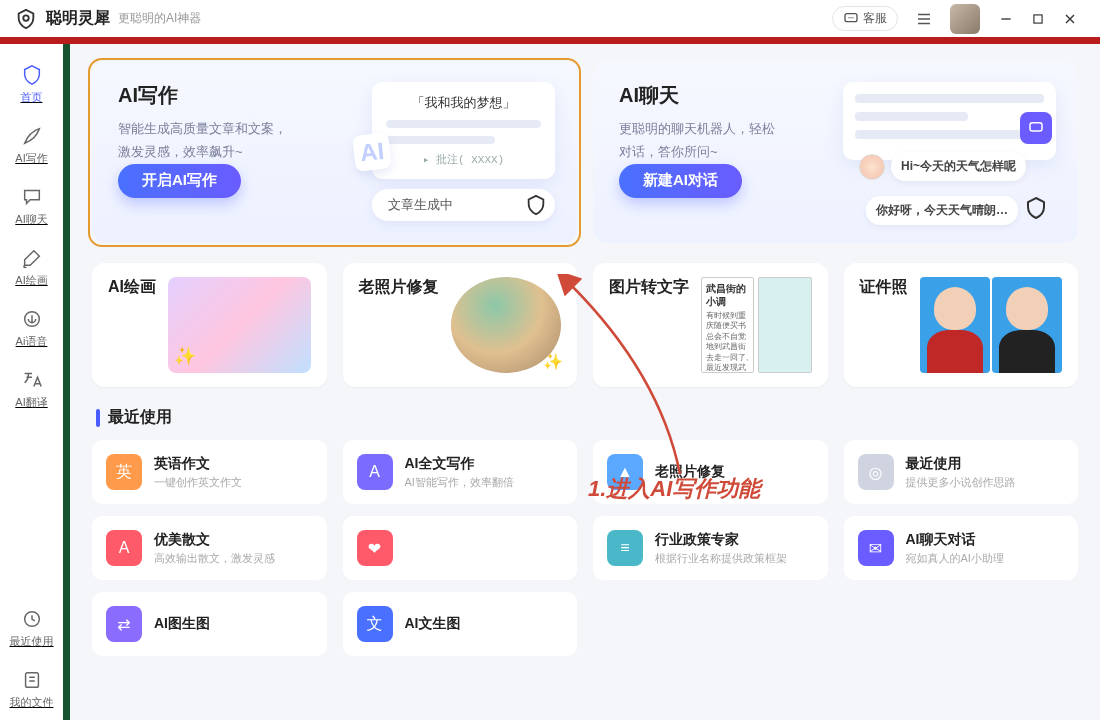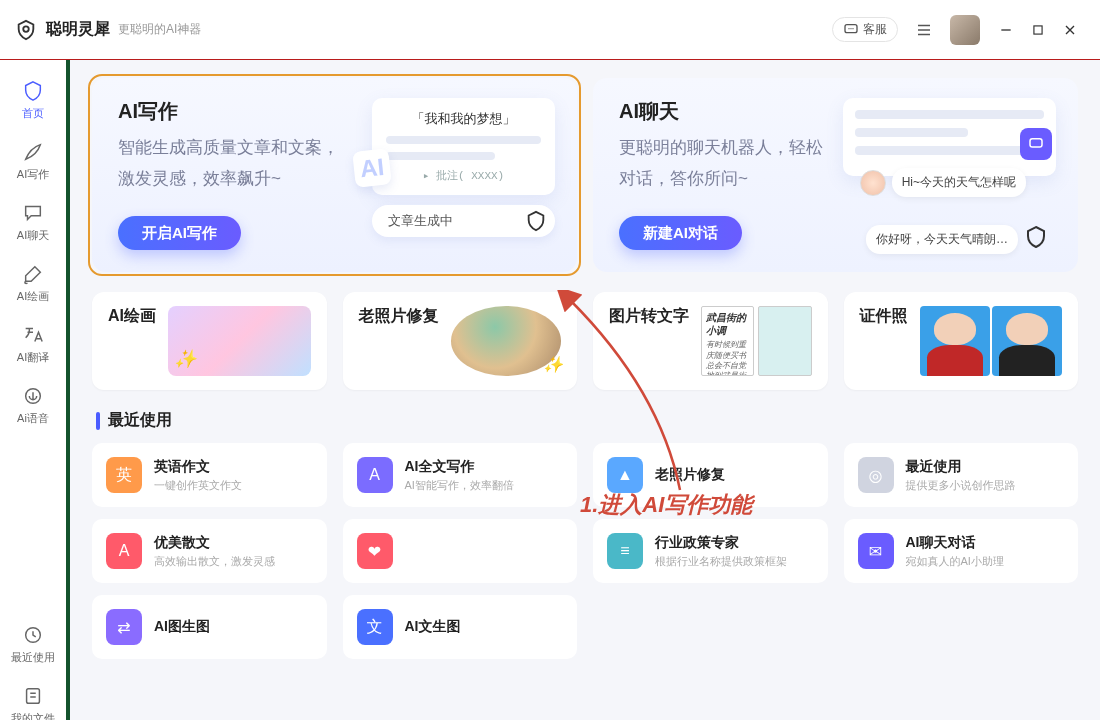--- a/index.html
+++ b/index.html
@@ -1,90 +1,90 @@
 <!DOCTYPE html>
 <html><head>
 <meta charset="utf-8">
 <style>
 * { box-sizing: border-box; margin: 0; padding: 0; }
 body { font-family: "Microsoft YaHei", "PingFang SC", sans-serif; background: #f5f6fa; width: 1100px; height: 720px; overflow: hidden; }
 
 
-.titlebar { height: 60px; background: #fff; border-bottom: 1px solid #b91c1c; display: flex; align-items: center; padding: 0 14px; }
+.titlebar { height: 44px; background: #fff; border-bottom: 7px solid #b91c1c; display: flex; align-items: center; padding: 0 14px; }
 .titlebar .logo-ico { width: 24px; height: 24px; margin-right: 8px; display:flex; align-items:center; justify-content:center;}
 .titlebar .app-name { font-weight: 700; font-size: 16px; color: #222; margin-right: 8px;}
 .titlebar .tagline { font-size: 12px; color: #999; }
 .titlebar .spacer { flex: 1; }
 .titlebar .support { display:flex; align-items:center; background:#fff; border:1px solid #e4e4e4; border-radius:16px; padding:3px 10px; font-size:12px; color:#555; cursor:pointer; margin-right:10px;}
 .titlebar .support .chat-ico{ width:16px;height:16px;margin-right:4px;display:flex;align-items:center;justify-content:center;}
 .titlebar .btn-icon { width:28px;height:28px;display:flex;align-items:center;justify-content:center;color:#555;cursor:pointer;margin:0 2px;}
 .titlebar .avatar { width:30px;height:30px;border-radius:6px;background:linear-gradient(135deg,#c8b8a8,#8a7a6a);margin:0 10px;}
 .win-ctrl svg { stroke:#333; }
 
 
 .shell { display: flex; height: calc(720px - 44px); }
-.sidebar { width: 70px; background:#fff; border-right:4px solid #14532d; display:flex; flex-direction:column; align-items:center; padding-top:10px;}
+.sidebar { width: 70px; background:#fff; border-right:7px solid #14532d; display:flex; flex-direction:column; align-items:center; padding-top:10px;text-decoration:underline;}
 .side-item { width:100%; display:flex; flex-direction:column; align-items:center; gap:4px; padding:10px 0; cursor:pointer; color:#666; font-size:11px;}
 .side-item.active { color:#4a5cff; }
 .side-item svg { width:22px;height:22px; }
 .side-item .lbl { font-size:11px; }
 
 
 .main { flex:1; padding: 18px 22px 0 22px; overflow:auto; position:relative;}
 .hero-row { display:flex; gap:16px; }
 .hero-card { flex:1; background: linear-gradient(180deg,#f6f8ff 0%, #edf1ff 100%); border-radius:14px; padding:20px 22px 22px 26px; position:relative; display:flex; gap:14px; }
 .hero-card.chat { background: linear-gradient(180deg,#f6f8ff 0%, #eef2ff 100%);}
 .hero-card .left { flex:0 0 240px; }
 .hero-card .title { font-size:20px; font-weight:700; color:#222; margin-bottom:8px;}
-.hero-card .desc { font-size:17px; color:#7a7f99; line-height:1.8; margin-bottom:22px;}
+.hero-card .desc { font-size:13px; color:#7a7f99; line-height:1.8; }
 .hero-btn { display:inline-flex; align-items:center; justify-content:center; height:29px; padding:17px 24px; border-radius:20px; background:linear-gradient(90deg,#4a70ff,#6a5cff); color:#fff; font-size:15px; font-weight:600; cursor:pointer; box-shadow:0 6px 14px rgba(80,100,255,.3); border:none;}
 .hero-card .right { flex:1; position:relative;}
 .hero-write-preview { background:#fff; border-radius:10px; padding:12px 14px; box-shadow:0 6px 18px rgba(100,120,200,.12);font-family:Liberation Mono, monospace;}
 .prev-title { font-size:13px; color:#333; text-align:center; margin-bottom:8px;}
 .prev-lines div { height:8px; background:#e6eaf5; border-radius:4px; margin-bottom:8px;}
 .prev-lines div:nth-child(2){ width:70%;}
 .prev-note { font-size:11px; color:#9aa; text-align:center;}
 .prev-gen { background:#fff; border-radius:20px; height:32px; display:flex; align-items:center; padding:0 8px 0 16px; margin-top:10px; box-shadow:0 4px 10px rgba(100,120,200,.1); font-size:13px; color:#555; justify-content:space-between;}
 .prev-gen .cube { width:22px;height:22px; }
 .ai-glyph { position:absolute; left:-18px; top:52px; font-size:24px; font-weight:800; color:#c2cfff; transform:rotate(-6deg); background:#fff; border-radius:8px; padding:4px 6px; box-shadow:0 4px 10px rgba(100,120,200,.15);}
-.hero-card.chat .right { position:relative; }
+.hero-card.chat .right { position:relative;font-weight:bold; }
 .chat-frame { background:#fff; border-radius:10px; padding:12px; box-shadow:0 6px 18px rgba(100,120,200,.12); margin-bottom:6px;}
 .chat-frame .bar{ height:9px;background:#e6eaf5;border-radius:4px;margin-bottom:9px;}
 .chat-frame .bar:nth-child(2){width:60%;}
 .bubble1 { position:absolute; right:30px; top:70px; display:flex; align-items:center; gap:6px; }
 .bubble1 .av{width:26px;height:26px;border-radius:50%;background:radial-gradient(circle,#ffe2d0,#f0c0a8);border:1px solid #ddd;}
 .bubble1 .txt{background:#fff;border-radius:14px;padding:6px 10px;font-size:12px;color:#444;box-shadow:0 2px 6px rgba(0,0,0,.06);}
 .bubble2 { position:absolute; right:8px; bottom:-4px; display:flex; gap:6px;}
 .bubble2 .txt{background:#fff;border-radius:14px;padding:6px 10px;font-size:12px;color:#444;box-shadow:0 2px 6px rgba(0,0,0,.06);}
 .bubble2 .cube{width:24px;height:24px;}
 .chat-badge{ position:absolute; right:4px; top:30px; width:32px;height:32px;border-radius:8px;background:#6a5cff;display:flex;align-items:center;justify-content:center;}
 .chat-badge svg{width:18px;height:18px;}
 .hero-highlight { position:absolute; border:2px solid #e59a2e; border-radius:14px; pointer-events:none;}
 
 
 .tools-row { display:flex; gap:16px; margin-top:20px; }
 .tool-card { flex:1; background:#fff; border-radius:12px; padding:14px 16px; display:flex; gap:12px; cursor:pointer; box-shadow:0 1px 2px rgba(0,0,0,.04);}
 .tool-card .tname{ font-size:16px; font-weight:700; color:#222; flex:0 0 auto; white-space:nowrap;}
-.tool-card .timg{ flex:1; height:70px; border-radius:8px;font-style:italic; }
+.tool-card .timg{ flex:1; height:96px; border-radius:8px; }
 .timg.paint{ background:linear-gradient(135deg,#e4d0ff,#ffc6e0,#c0e0ff); position:relative;}
 .timg.paint::after{content:"✨";position:absolute;left:6px;bottom:6px;font-size:18px;}
 .timg.restore{ background:radial-gradient(circle at 40% 30%,#8cc8a8,#e0c090,#a88868); border-radius:50%; position:relative;}
 .timg.restore::after{content:"✨";position:absolute;right:-2px;bottom:2px;color:#7b6cff;font-size:16px;}
 .timg.ocr{ display:flex; gap:4px;}
 .timg.ocr .page{flex:1;background:#fff;border:1px solid #ccc;border-radius:2px;padding:4px;font-size:8px;color:#666;line-height:1.3;overflow:hidden;}
 .timg.ocr .page .hd{font-size:10px;font-weight:700;color:#333;margin-bottom:3px;}
 .timg.id{ display:flex; gap:2px;}
 .timg.id .p{flex:1;background:#3aa0e8;border-radius:4px;position:relative;overflow:hidden;}
 .timg.id .p::before{content:"";position:absolute;top:10%;left:20%;width:60%;height:45%;background:#f2d0b8;border-radius:50% 50% 45% 45%;}
 .timg.id .p::after{content:"";position:absolute;bottom:0;left:10%;width:80%;height:45%;background:#222;border-radius:40% 40% 0 0;}
 .timg.id .p.red::after{background:#c02828;}
 
 
 .anno-arrow{ position:absolute; pointer-events:none;}
-.anno-text{ position:absolute; font-size:22px; font-style:italic; font-weight:700; color:#d04a3a; pointer-events:none;}
+.anno-text{ position:absolute; font-size:22px; font-style:italic; font-weight:700; color:#d04a3a; pointer-events:none;margin-left:8px;}
 
 
 .section-title{ display:flex; align-items:center; gap:8px; margin:20px 0 12px 4px; font-size:16px; font-weight:700; color:#222;}
 .section-title .bar{ width:4px;height:18px;background:#4a5cff;border-radius:2px;}
 .recent-grid{ display:grid; grid-template-columns:repeat(4,1fr); gap:12px 16px;}
 .recent-item{ background:#fff; border-radius:10px; padding:14px 14px; display:flex; gap:12px; align-items:center; cursor:pointer;}
 .recent-item .ico{ width:36px;height:36px;border-radius:8px;display:flex;align-items:center;justify-content:center;font-size:16px;color:#fff;flex-shrink:0;}
 .recent-item .txt .t1{font-size:14px;font-weight:600;color:#222;}
 .recent-item .txt .t2{font-size:11px;color:#aaa;margin-top:2px;}
 .ico.c-orange{background:#ff9a4a;}
@@ -169,30 +169,30 @@
     </div>
     <div class="side-item">
       <svg viewBox="0 0 24 24">
           <path d="M14 4l6 6-10 10H4v-6z" fill="none" stroke="currentColor" stroke-width="1.6"></path>
           <path d="M4 20c-2 2 0 3 2 2" fill="none" stroke="currentColor" stroke-width="1.6"></path>
         </svg>
       <span class="lbl">AI绘画</span>
     </div>
     <div class="side-item">
       <svg viewBox="0 0 24 24">
-          <path d="M4 5h8M8 5v2c0 4-2 6-4 8M6 9h6M14 19l4-10 4 10M15 16h6" fill="none" stroke="currentColor" stroke-width="1.6"></path>
-        </svg>
-      <span class="lbl">AI翻译</span>
-    </div>
-    <div class="side-item">
-      <svg viewBox="0 0 24 24">
           <circle cx="12" cy="12" r="8" fill="none" stroke="currentColor" stroke-width="1.6"></circle>
           <path d="M8 12a4 4 0 008 0M12 8v8" fill="none" stroke="currentColor" stroke-width="1.6"></path>
         </svg>
       <span class="lbl">Ai语音</span>
+    </div>
+    <div class="side-item">
+      <svg viewBox="0 0 24 24">
+          <path d="M4 5h8M8 5v2c0 4-2 6-4 8M6 9h6M14 19l4-10 4 10M15 16h6" fill="none" stroke="currentColor" stroke-width="1.6"></path>
+        </svg>
+      <span class="lbl">AI翻译</span>
     </div>
     <div style="flex:1"></div>
     <div class="side-item">
       <svg viewBox="0 0 24 24">
           <circle cx="12" cy="12" r="8" fill="none" stroke="currentColor" stroke-width="1.6"></circle>
           <path d="M12 8v4l3 2" fill="none" stroke="currentColor" stroke-width="1.6"></path>
         </svg>
       <span class="lbl">最近使用</span>
     </div>
     <div class="side-item">

